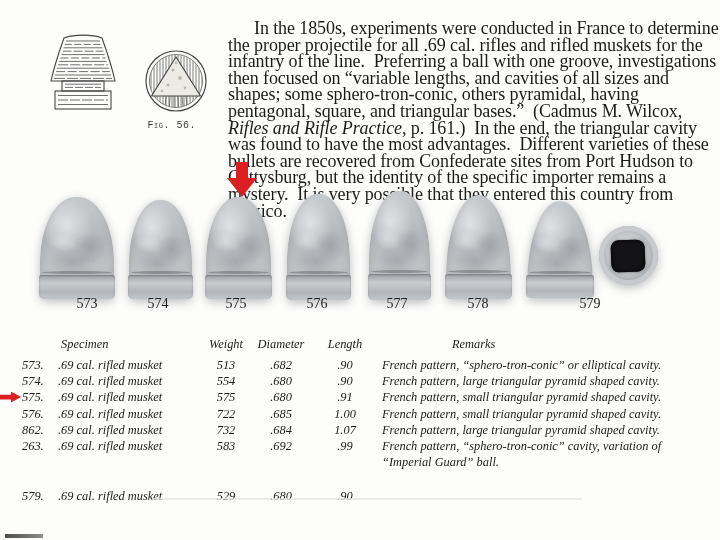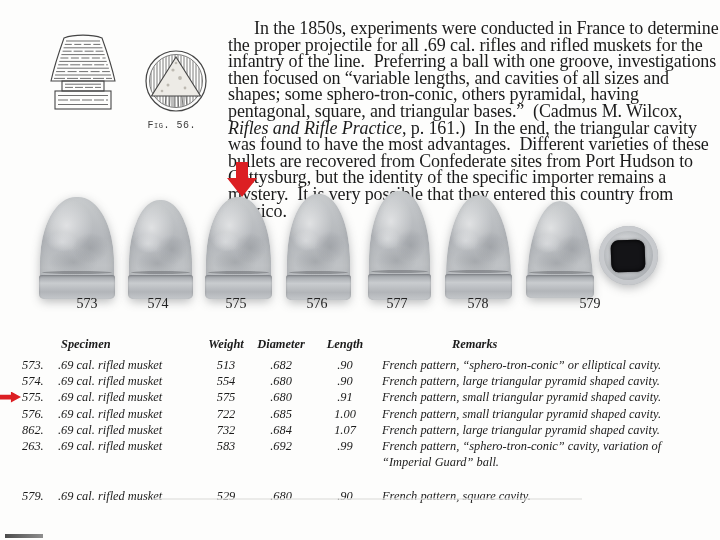--- a/index.html
+++ b/index.html
@@ -77,21 +77,21 @@
     font-size:14px;color:#222;
   }
 
   
   .spec-table{position:absolute;left:0;top:336px;width:714px;font-size:12.4px;}
   .trow{
     display:grid;
     grid-template-columns:22px 30px 152px 44px 66px 62px 1fr;
     line-height:15.8px;font-style:italic;align-items:start;
   }
-  .thead{font-weight:bold;margin-bottom:5px;line-height:17px;}
+  .thead{font-weight:normal;margin-bottom:5px;line-height:17px;}
   .c-arrow{padding-top:2px;}
   .c-num{text-align:left;padding-right:2px;}
   .c-spec{padding-left:6px;}
   .c-w,.c-d,.c-l{text-align:center;}
   .c-rem{padding-left:6px;padding-right:6px;}
   .thead .c-spec{padding-left:9px;}
   .thead .c-rem{padding-left:76px;}
   .row-579{margin-top:18px;}
 
   
@@ -272,19 +272,18 @@
       <div class="c-rem">French pattern, “sphero-tron-conic” cavity, variation of “Imperial Guard” ball.</div>
     </div>
 
     <div class="trow row-579">
       <div class="c-arrow"></div>
       <div class="c-num">579.</div>
       <div class="c-spec">.69 cal. rifled musket</div>
       <div class="c-w">529</div>
       <div class="c-d">.680</div>
       <div class="c-l">.90</div>
-      <div class="c-rem">French pattern, square cavity.</div>
     </div>
   </div>
 
   <div class="smudge"></div>
   <div class="scan-bar"></div>
 </div>
 
 </body></html>

